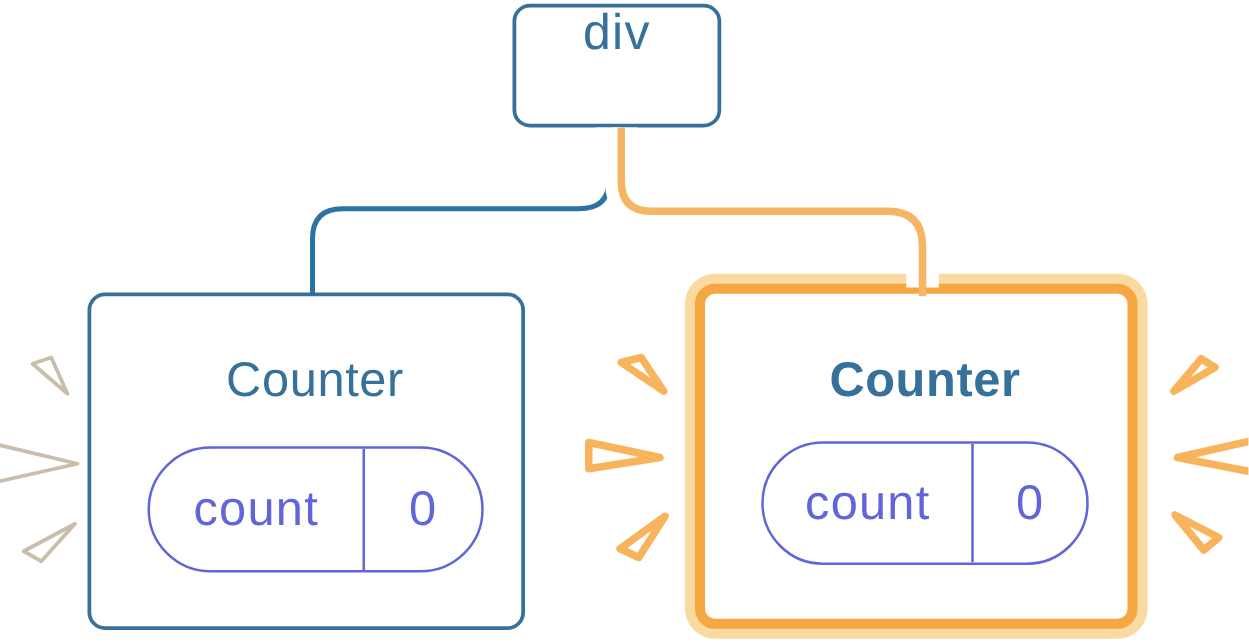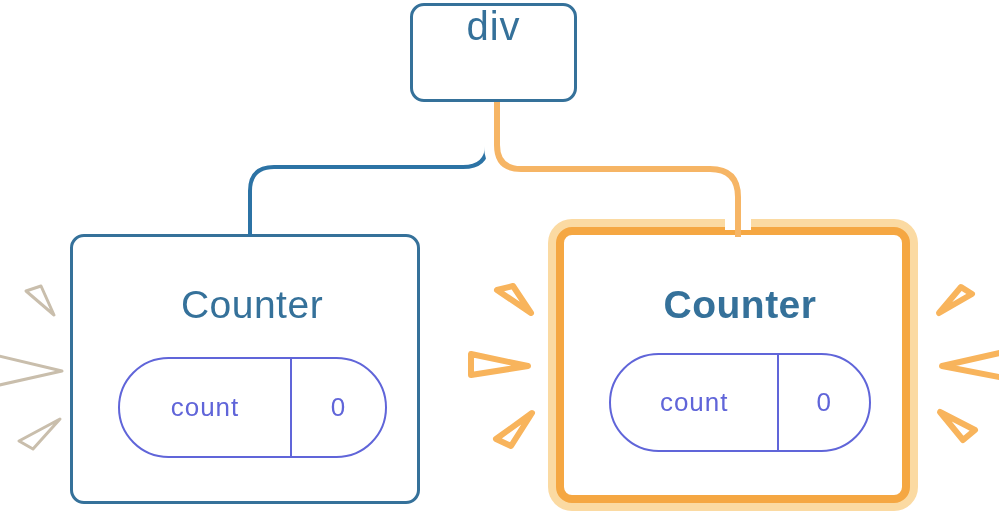--- a/index.html
+++ b/index.html
@@ -50,21 +50,21 @@
   .counter-left .counter-title{font-weight:400;}
   .counter-right .counter-title{font-weight:700;}
   .state-pill{
     display:flex;align-items:stretch;border:2px solid var(--c-purple);
     border-radius:60px;background:#fff;overflow:hidden;
   }
   .counter-left .state-pill{margin-top:30px;width:269px;height:101px;}
   .counter-right .state-pill{margin-top:26px;width:262px;height:99px;}
   .pill-cell{
     display:flex;align-items:center;justify-content:center;
-    color:var(--c-purple);font-size:26px;letter-spacing:1px;
+    color:var(--c-purple);font-size:39px;letter-spacing:1px;
   }
   .pill-name{flex:65 0 0;}
   .pill-value{flex:35 0 0;border-left:2px solid var(--c-purple);}
   .wires{
     position:absolute;left:0;top:0;width:999px;height:515px;
     z-index:3;pointer-events:none;
   }
   .wires path{fill:none;}
   .casing{stroke:#FFFFFF;}
   .blue-wire{stroke:var(--c-blue_line);stroke-width:4px;}

